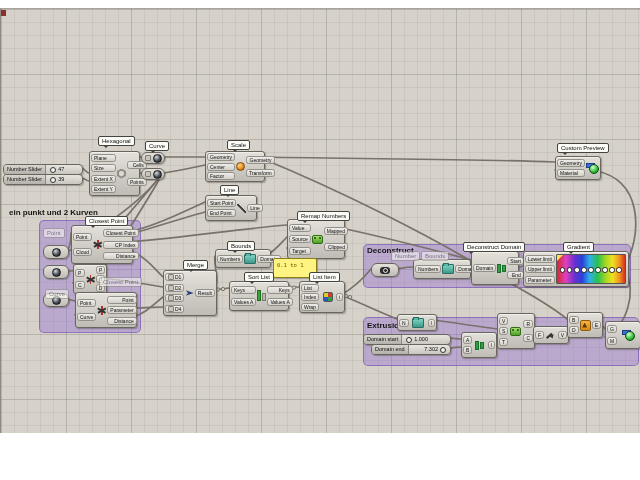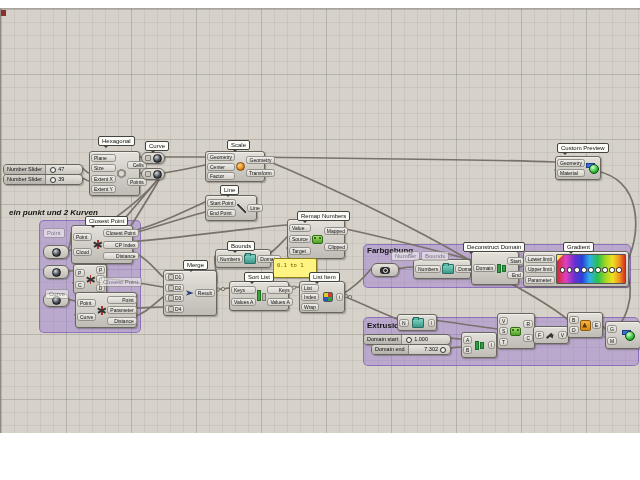--- a/index.html
+++ b/index.html
@@ -10,21 +10,21 @@
       linear-gradient(rgba(0,0,0,.10) 1px, transparent 1px),
       linear-gradient(90deg, rgba(0,0,0,.10) 1px, transparent 1px),
       linear-gradient(rgba(0,0,0,.05) 1px, transparent 1px),
       linear-gradient(90deg, rgba(0,0,0,.05) 1px, transparent 1px);
     background-size:65px 65px,65px 65px,13px 13px,13px 13px;
     border-top:1px solid #a8a49b;border-bottom:1px solid #a8a49b;border-left:1px solid #8f8b82;}
   .redmark{position:absolute;left:0;top:1px;width:5px;height:6px;background:#8d2f2f;z-index:7;}
   .group{position:absolute;background:rgba(148,110,212,.42);border:1px solid rgba(105,70,170,.55);
     border-radius:5px;z-index:1;}
   .gtitle{position:absolute;font-size:8px;font-weight:bold;color:#151515;z-index:2;white-space:nowrap;}
-  .note{position:absolute;font-size:8px;font-weight:bold;color:#151515;z-index:2;white-space:nowrap;font-style:italic;}
+  .note{position:absolute;font-size:8px;font-weight:bold;color:#151515;z-index:2;white-space:nowrap;}
   svg.wires{position:absolute;left:0;top:0;z-index:2;}
   .wire{fill:none;stroke:#78726a;stroke-width:1.7;stroke-linecap:round;}
   .relay{fill:#cfccc5;stroke:#6a675f;stroke-width:.8;}
   .comp{position:absolute;display:flex;align-items:stretch;padding:1px;z-index:3;
     background:linear-gradient(180deg,#e4e1db,#bfbcb5);border:1px solid #69665f;border-radius:3px;
     box-shadow:1px 1px 1.5px rgba(60,55,45,.4), inset 0 1px 0 rgba(255,255,255,.45);}
   .pcol{display:flex;flex-direction:column;justify-content:space-evenly;gap:1px;}
   .icol{display:flex;align-items:center;justify-content:center;flex:1;padding:0 1px;position:relative;}
   .port{background:linear-gradient(180deg,#efede9,#d3d0c9);border:1px solid #93908a;border-radius:2.5px;
     font-size:5px;line-height:6px;padding:0 2px;color:#111;white-space:nowrap;display:flex;align-items:center;gap:1px;}
@@ -95,21 +95,21 @@
 
 <div class="white-strip" style="top:0;height:8px;"></div>
 <div class="white-strip" style="top:433px;height:47px;"></div>
 
 <div id="canvas">
   <div class="redmark"></div>
 
   <div class="group" style="left:38px;top:211px;width:100px;height:111px;"></div>
   <div class="group" style="left:362px;top:235px;width:266px;height:42px;"></div>
   <div class="group" style="left:362px;top:308px;width:274px;height:47px;"></div>
-  <div class="gtitle" style="left:366px;top:237px;">Farbgebung</div>
+  <div class="gtitle" style="left:366px;top:237px;">Deconstruct</div>
   <div class="gtitle" style="left:366px;top:312px;">Extrusion</div>
   <div class="note" style="left:8px;top:199px;">ein punkt und 2 Kurven</div>
 
   <svg class="wires" width="640" height="424">
     <path class="wire" d="M80,159 C84,159 85,164 88,164"></path>
     <path class="wire" d="M80,169 C84,169 85,172 88,172"></path>
     <path class="wire" d="M135,150 C137,149 138,148 140,148"></path>
     <path class="wire" d="M135,168 C137,166 138,164 140,164"></path>
     <path class="wire" d="M162,148 C178,148 190,148 204,148"></path>
     <path class="wire" d="M162,164 C176,162 190,159 204,156"></path>

